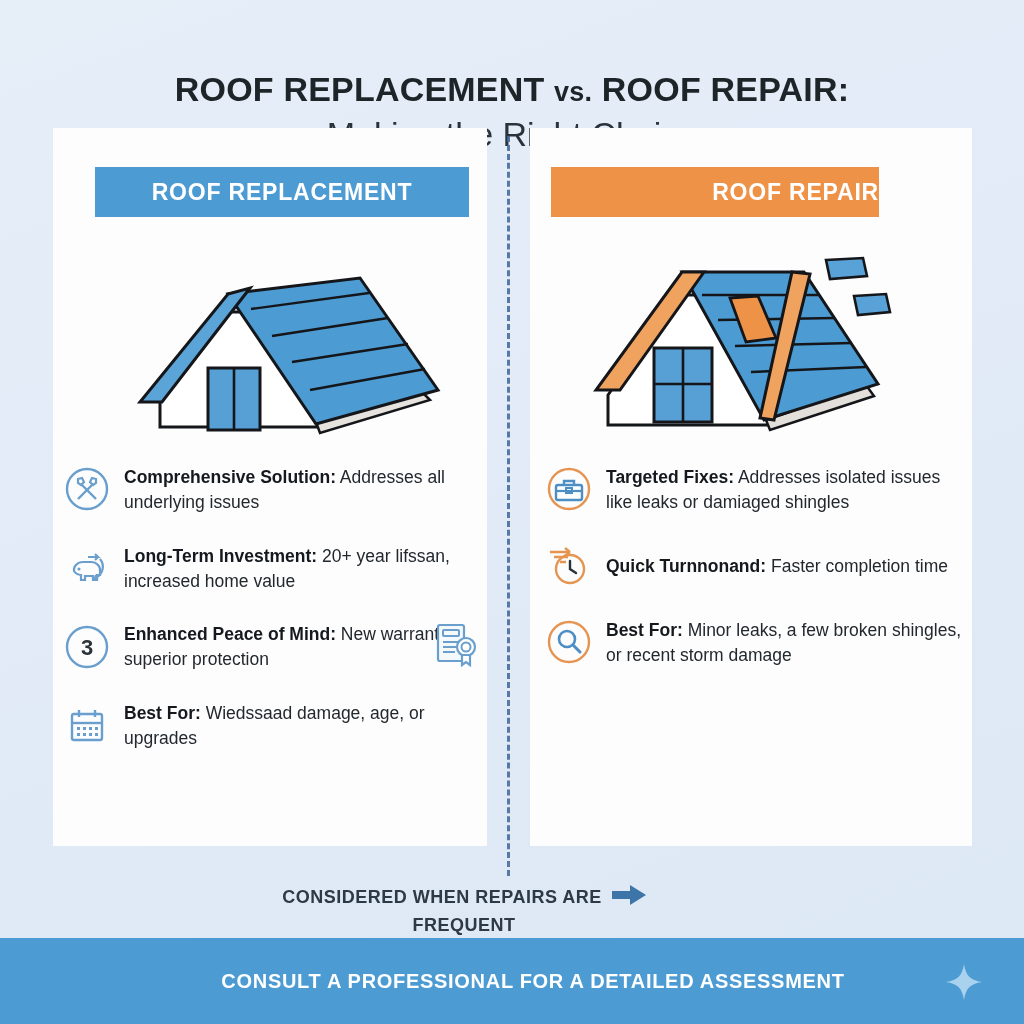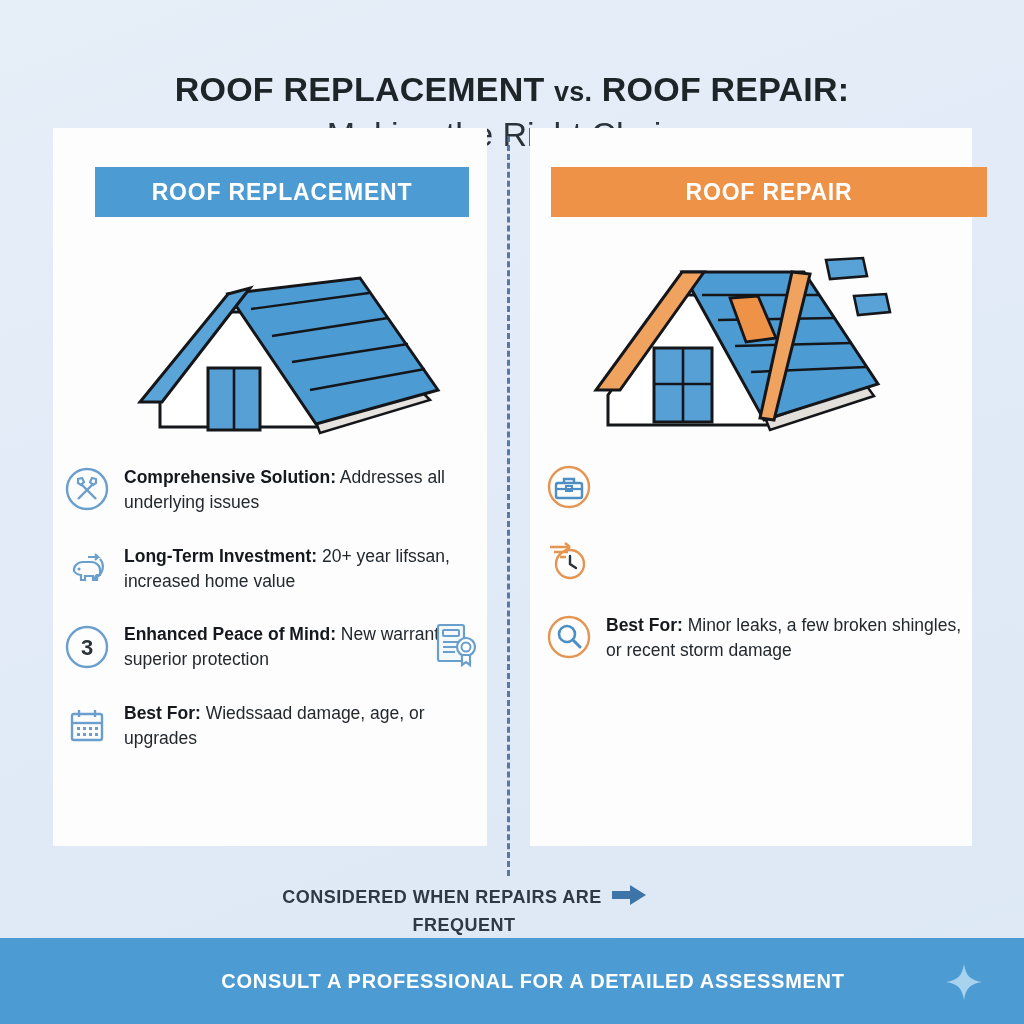--- a/index.html
+++ b/index.html
@@ -79,22 +79,23 @@
     color: #ffffff;
     font-size: 23px;
     font-weight: bold;
     letter-spacing: 0.8px;
   }
   .colbar-left {
     left: 95px; top: 167px; width: 374px;
     background: #4d9bd3;
   }
   .colbar-right {
-    left: 551px; top: 167px; width: 436px;
+    left: 551px; top: 167px; width: 328px;
     background: #ee9248;
+    text-align: right;
   }
 
   
   .house {
     position: absolute;
   }
   .house-left  { left: 120px; top: 252px; width: 340px; height: 190px; }
   .house-right { left: 578px; top: 250px; width: 360px; height: 195px; }
 
   
@@ -330,32 +331,34 @@
     <div class="bullet">
       <div class="ic">
         <svg viewBox="0 0 46 46" width="46" height="46">
           <circle cx="23" cy="23" r="20" fill="none" stroke="#e59552" stroke-width="2.4"></circle>
           <rect x="10" y="19" width="26" height="15" rx="2" fill="none" stroke="#4d8fc4" stroke-width="2.4"></rect>
           <path d="M18 19 v-4 h10 v4" fill="none" stroke="#4d8fc4" stroke-width="2.4"></path>
           <line x1="10" y1="25" x2="36" y2="25" stroke="#4d8fc4" stroke-width="2.2"></line>
           <rect x="20" y="22" width="6" height="5" fill="none" stroke="#4d8fc4" stroke-width="2"></rect>
         </svg>
       </div>
+      <div class="txt"><b>Targeted Fixes:</b><span> Addresses isolated issues like leaks or damiaged shingles</span></div>
     </div>
 
 
     <div class="bullet">
       <div class="ic">
         <svg viewBox="0 0 46 46" width="46" height="46">
           <circle cx="24" cy="26" r="14" fill="none" stroke="#e59552" stroke-width="2.4"></circle>
           <path d="M24 18 v8 l6 4" fill="none" stroke="#2a3339" stroke-width="2.4" stroke-linecap="round"></path>
           <path d="M4 9 h20 M8 14 h14 M14 19 h6" stroke="#e59552" stroke-width="2.4" fill="none"></path>
           <path d="M24 9 l-5 -4 M24 9 l-5 4" fill="none" stroke="#e59552" stroke-width="2.4"></path>
         </svg>
       </div>
+      <div class="txt"><b>Quick Turnnonand:</b><span> Faster completion time</span></div>
     </div>
 
     <div class="bullet">
       <div class="ic">
         <svg viewBox="0 0 46 46" width="46" height="46">
           <circle cx="23" cy="23" r="20" fill="none" stroke="#e59552" stroke-width="2.4"></circle>
           <circle cx="21" cy="20" r="8" fill="none" stroke="#4d8fc4" stroke-width="2.6"></circle>
           <line x1="27" y1="26" x2="34" y2="33" stroke="#4d8fc4" stroke-width="3" stroke-linecap="round"></line>
         </svg>
       </div>

